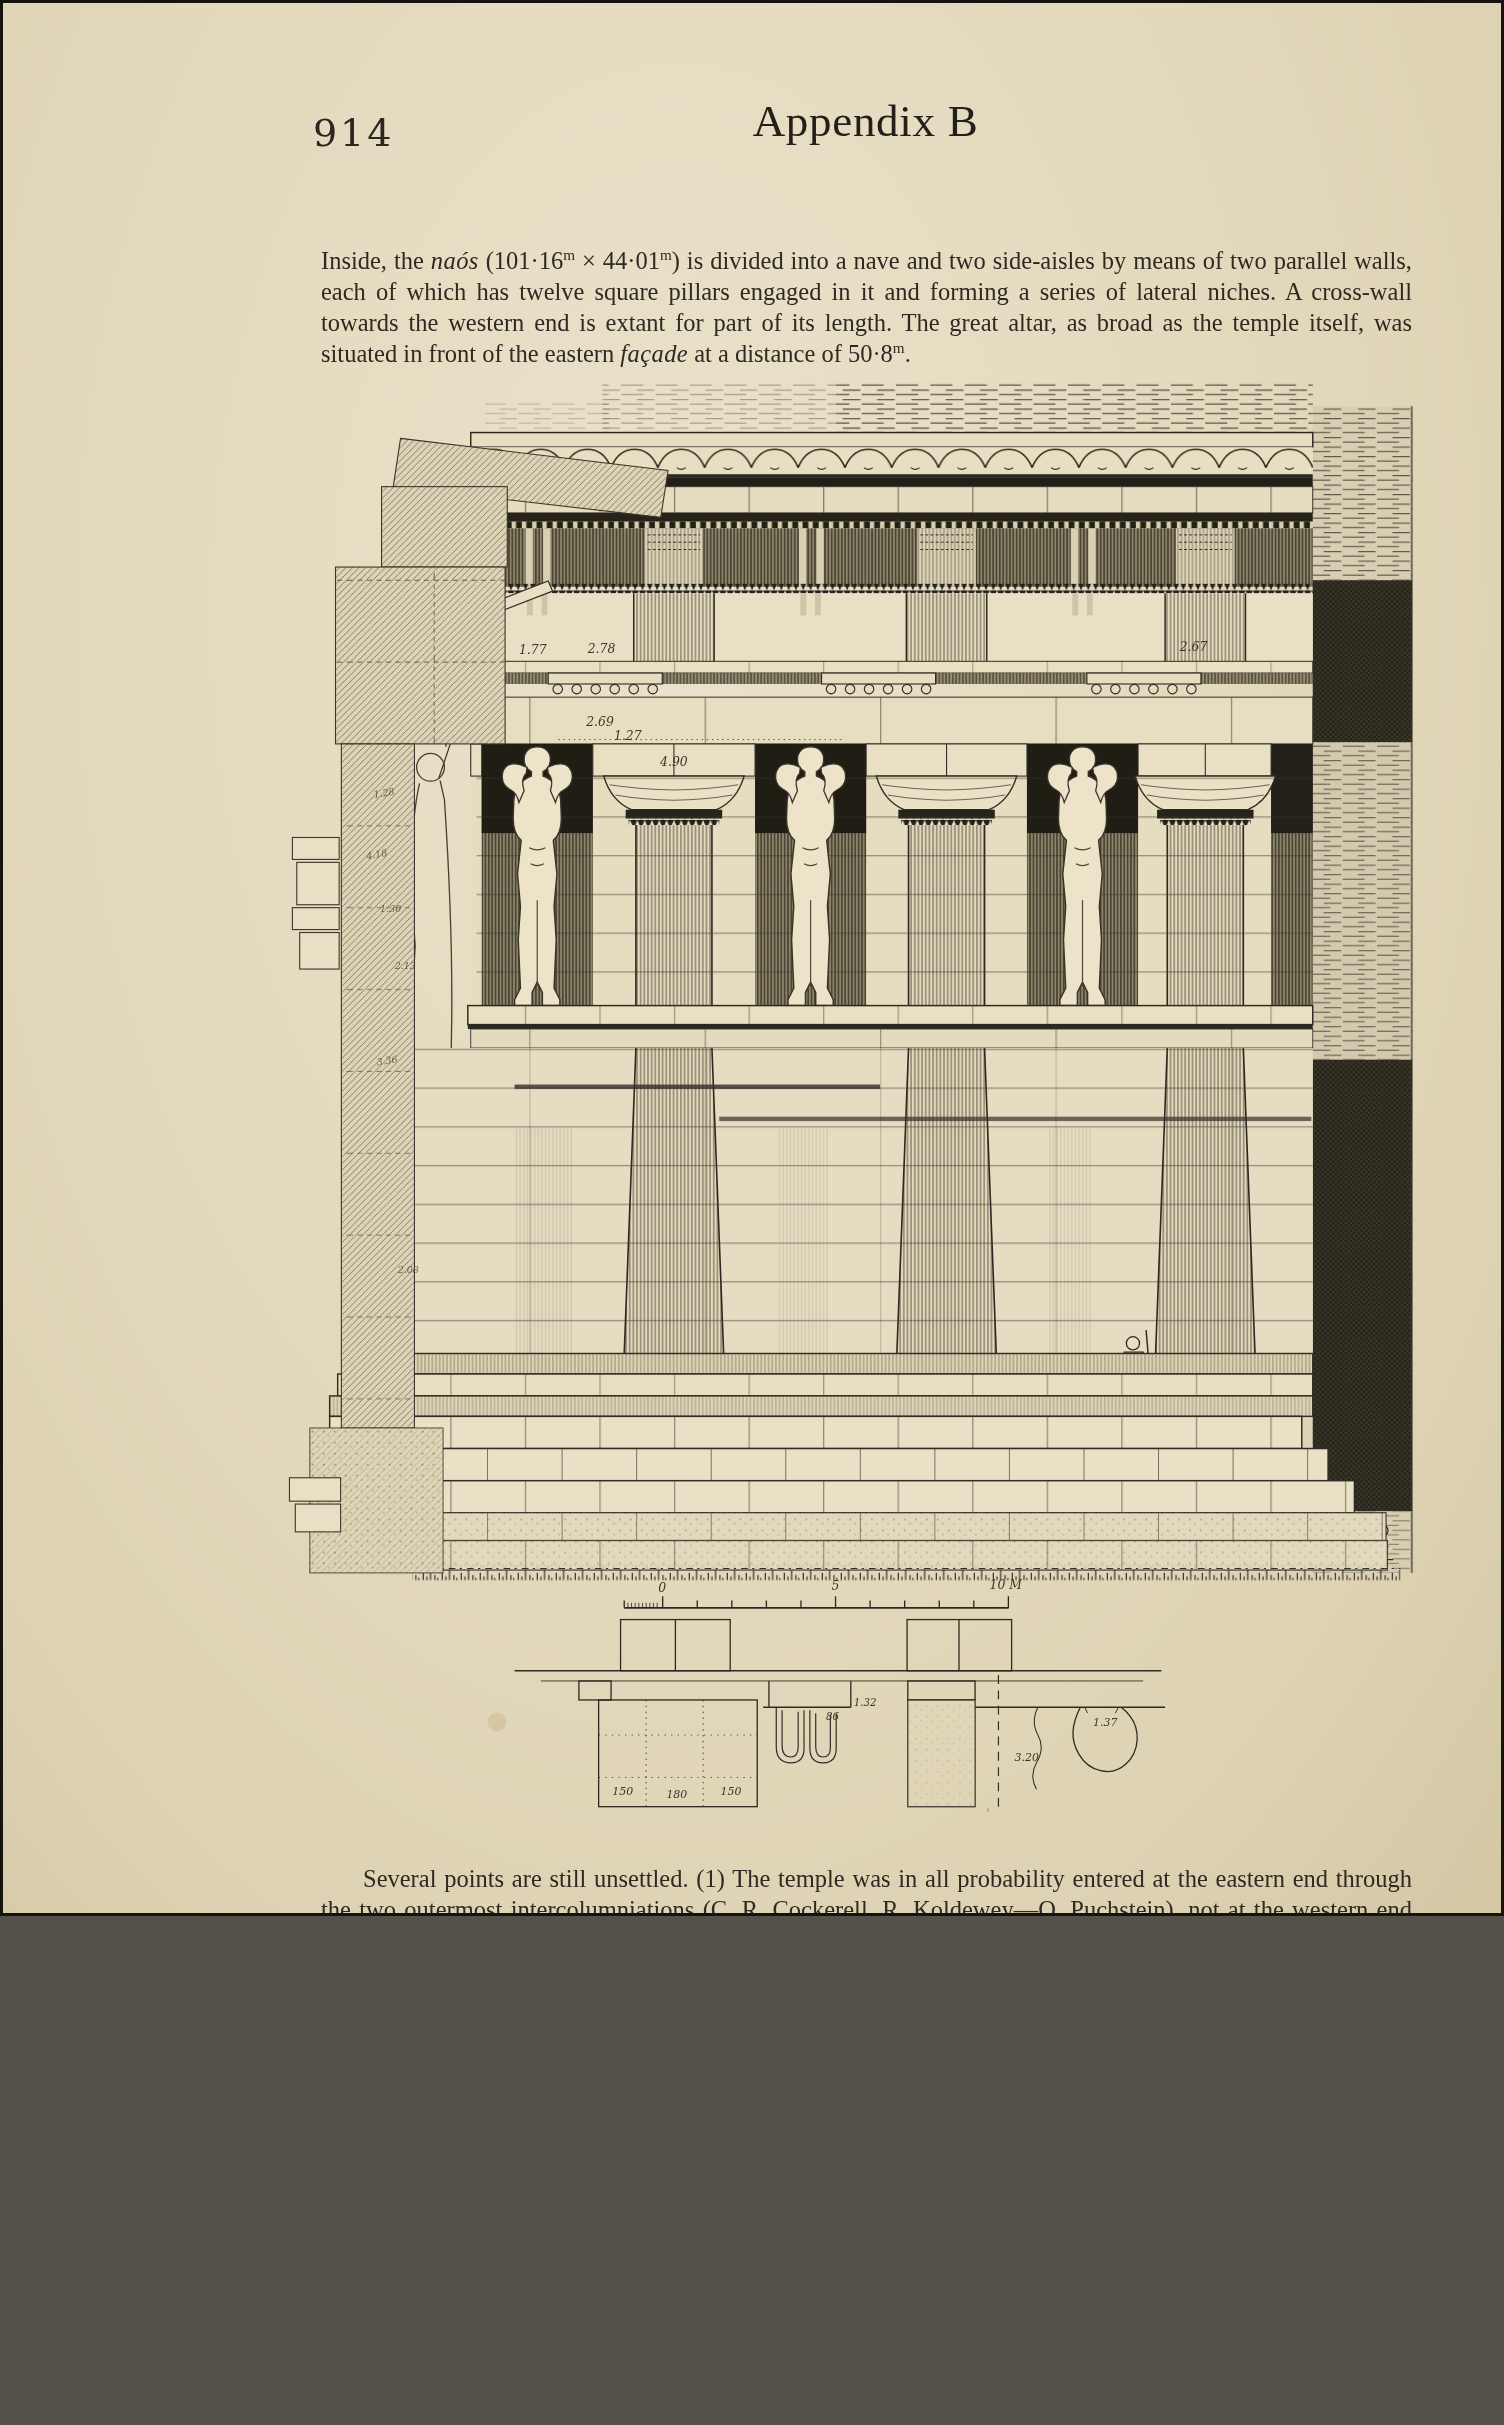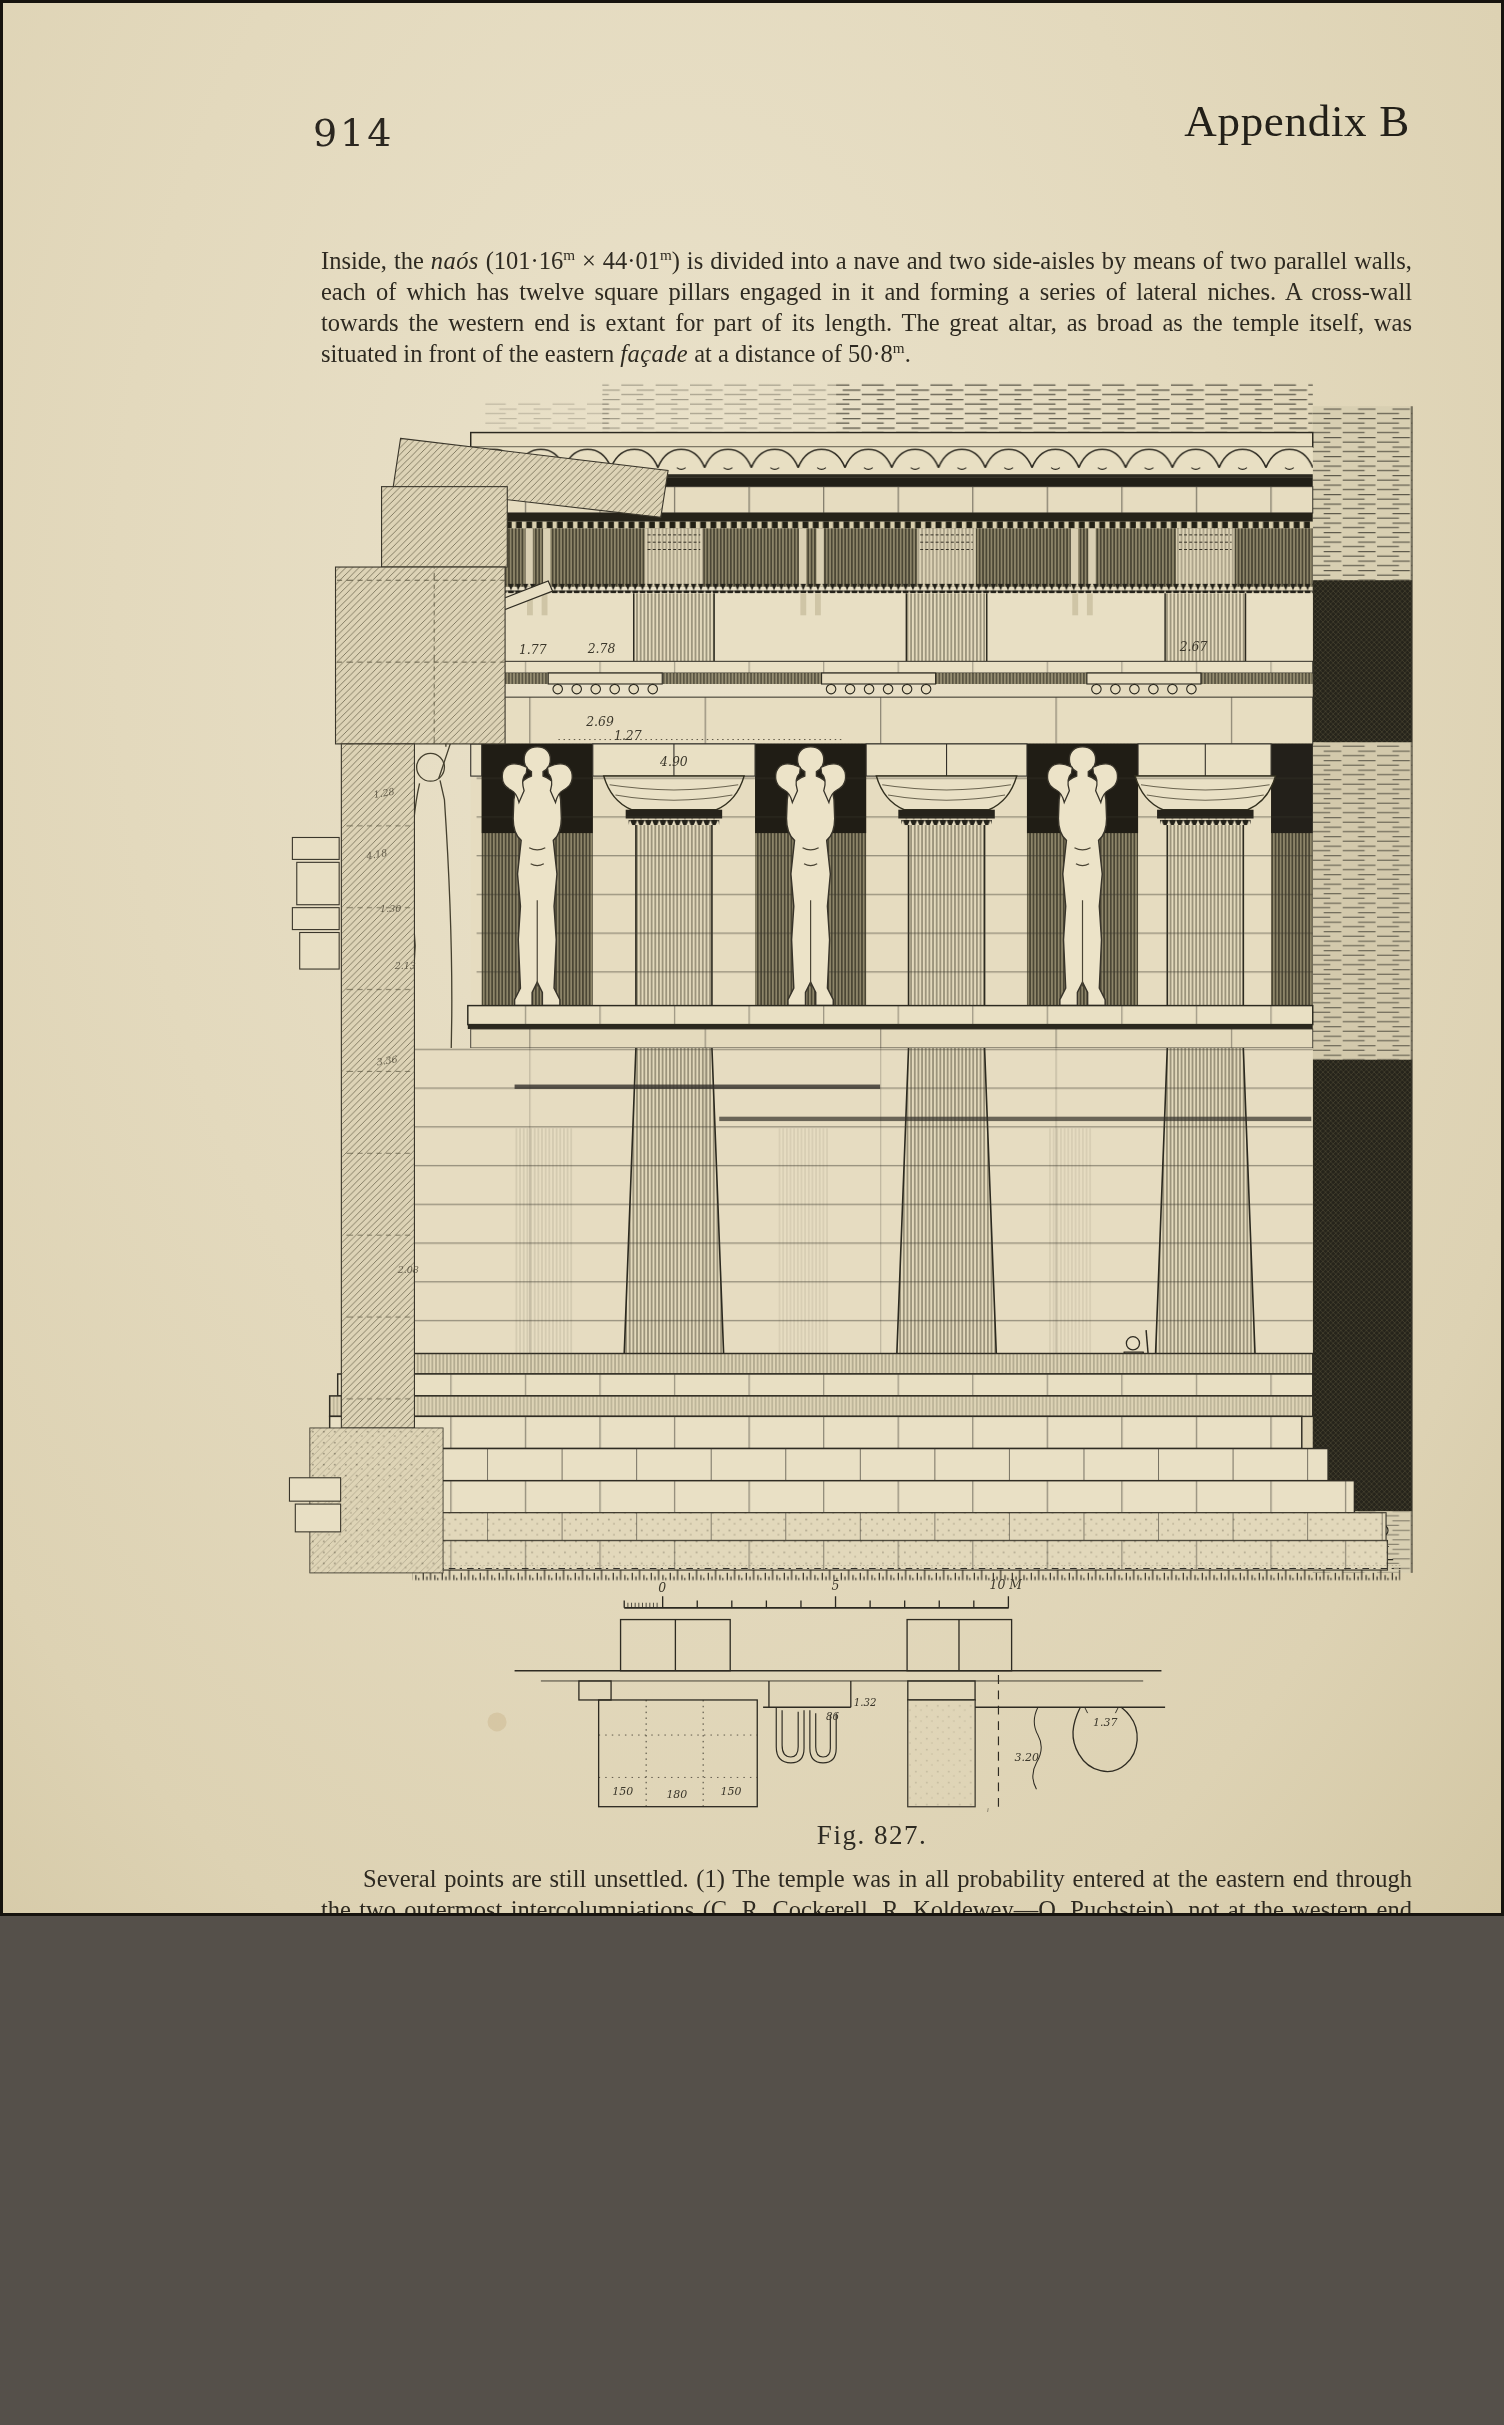--- a/index.html
+++ b/index.html
@@ -4,21 +4,21 @@
 <style>
   html,body{margin:0;padding:0;background:#55504a;}
   #page{
     position:relative;width:1504px;height:1916px;box-sizing:border-box;
     border:3.7px solid #16130e;overflow:hidden;
     background:radial-gradient(ellipse at 45% 32%, #eae2cb 0%, #e3d9bd 48%, #ddd2b3 78%, #d3c7a4 100%);
     font-family:"Liberation Serif", serif;color:#2e2a21;
   }
   .abs{position:absolute;}
   #page-number{left:310px;top:108px;font-size:38px;letter-spacing:2.9px;color:#2b2720;font-family:"DejaVu Serif",serif;}
-  #page-heading{left:318px;top:92px;width:1089px;text-align:right;font-size:45px;color:#232019;letter-spacing:0.7px;}
+  #page-heading{left:318px;top:92px;width:1089px;text-align:center;font-size:45px;color:#232019;letter-spacing:0.7px;}
   .para{left:318px;width:1091px;text-align:justify;font-size:24.5px;line-height:31px;color:#2e2a21;}
   #para1{top:194px;margin-top:48px;}
   #para2{top:1860px;text-indent:42px;}
   .para sup{font-size:0.62em;vertical-align:super;line-height:0;}
   .para i{letter-spacing:0.4px;}
   #fig-caption{left:322px;top:1817px;width:1094px;text-align:center;font-size:27px;letter-spacing:1.5px;color:#2d2a22;}
   #figure-svg{left:285px;top:376px;}
   
   #footer-bar{left:0;bottom:0;width:100%;height:107px;background:#a8a8a6;border-top:0.7px solid #8f8f8d;}
   #library-name{position:absolute;left:16px;top:10.2px;font-size:22px;line-height:27px;letter-spacing:0.7px;color:#2c2b29;}
@@ -377,17 +377,16 @@
         <text x="508" y="1088" transform="rotate(-10 508 1088)">1.28</text>
         <text x="498" y="1172" transform="rotate(-10 498 1172)">4.18</text>
         <text x="516" y="1244">1.30</text>
         <text x="536" y="1322">2.13</text>
         <text x="512" y="1454" transform="rotate(-9 512 1454)">3.36</text>
         <text x="540" y="1738">2.08</text>
       </g>
     </g>
   </svg>
 
-  <div class="abs" id="fig-caption">Fig. 827.</div>
   <div class="abs para" id="para2">Several points are still unsettled.  (1) The temple was in all probability entered at the eastern end through the two outermost intercolumniations (C. R. Cockerell, R. Koldewey—O. Puchstein), not at the western end through a large central doorway (Serradifalco, A. Holm).  But it is not clear whether we should assume the existence of two ramps leading up to the side-entries (C. R. Cockerell).  (2) The two walls dividing the <i>naós</i> into</div>
 
 </div>
 
 
 </body></html>

